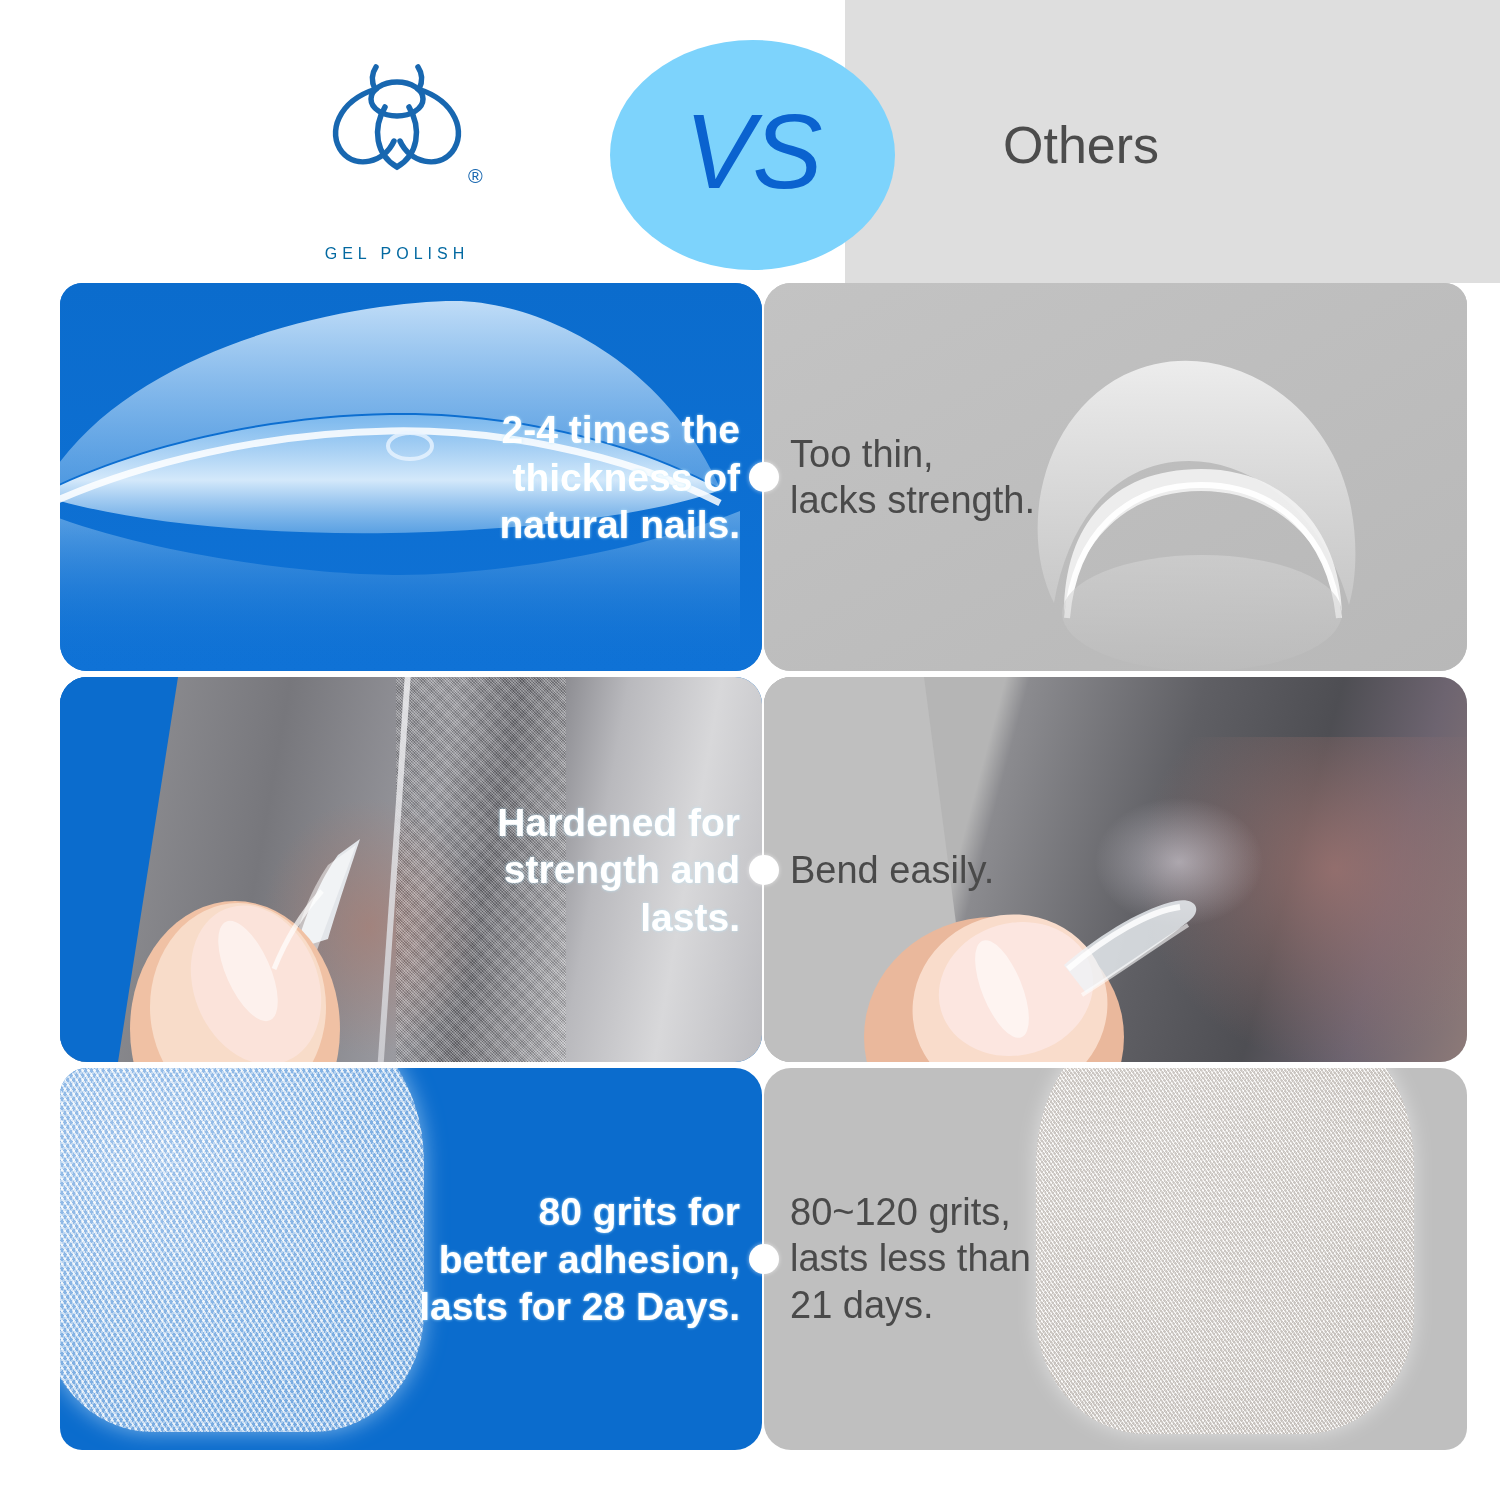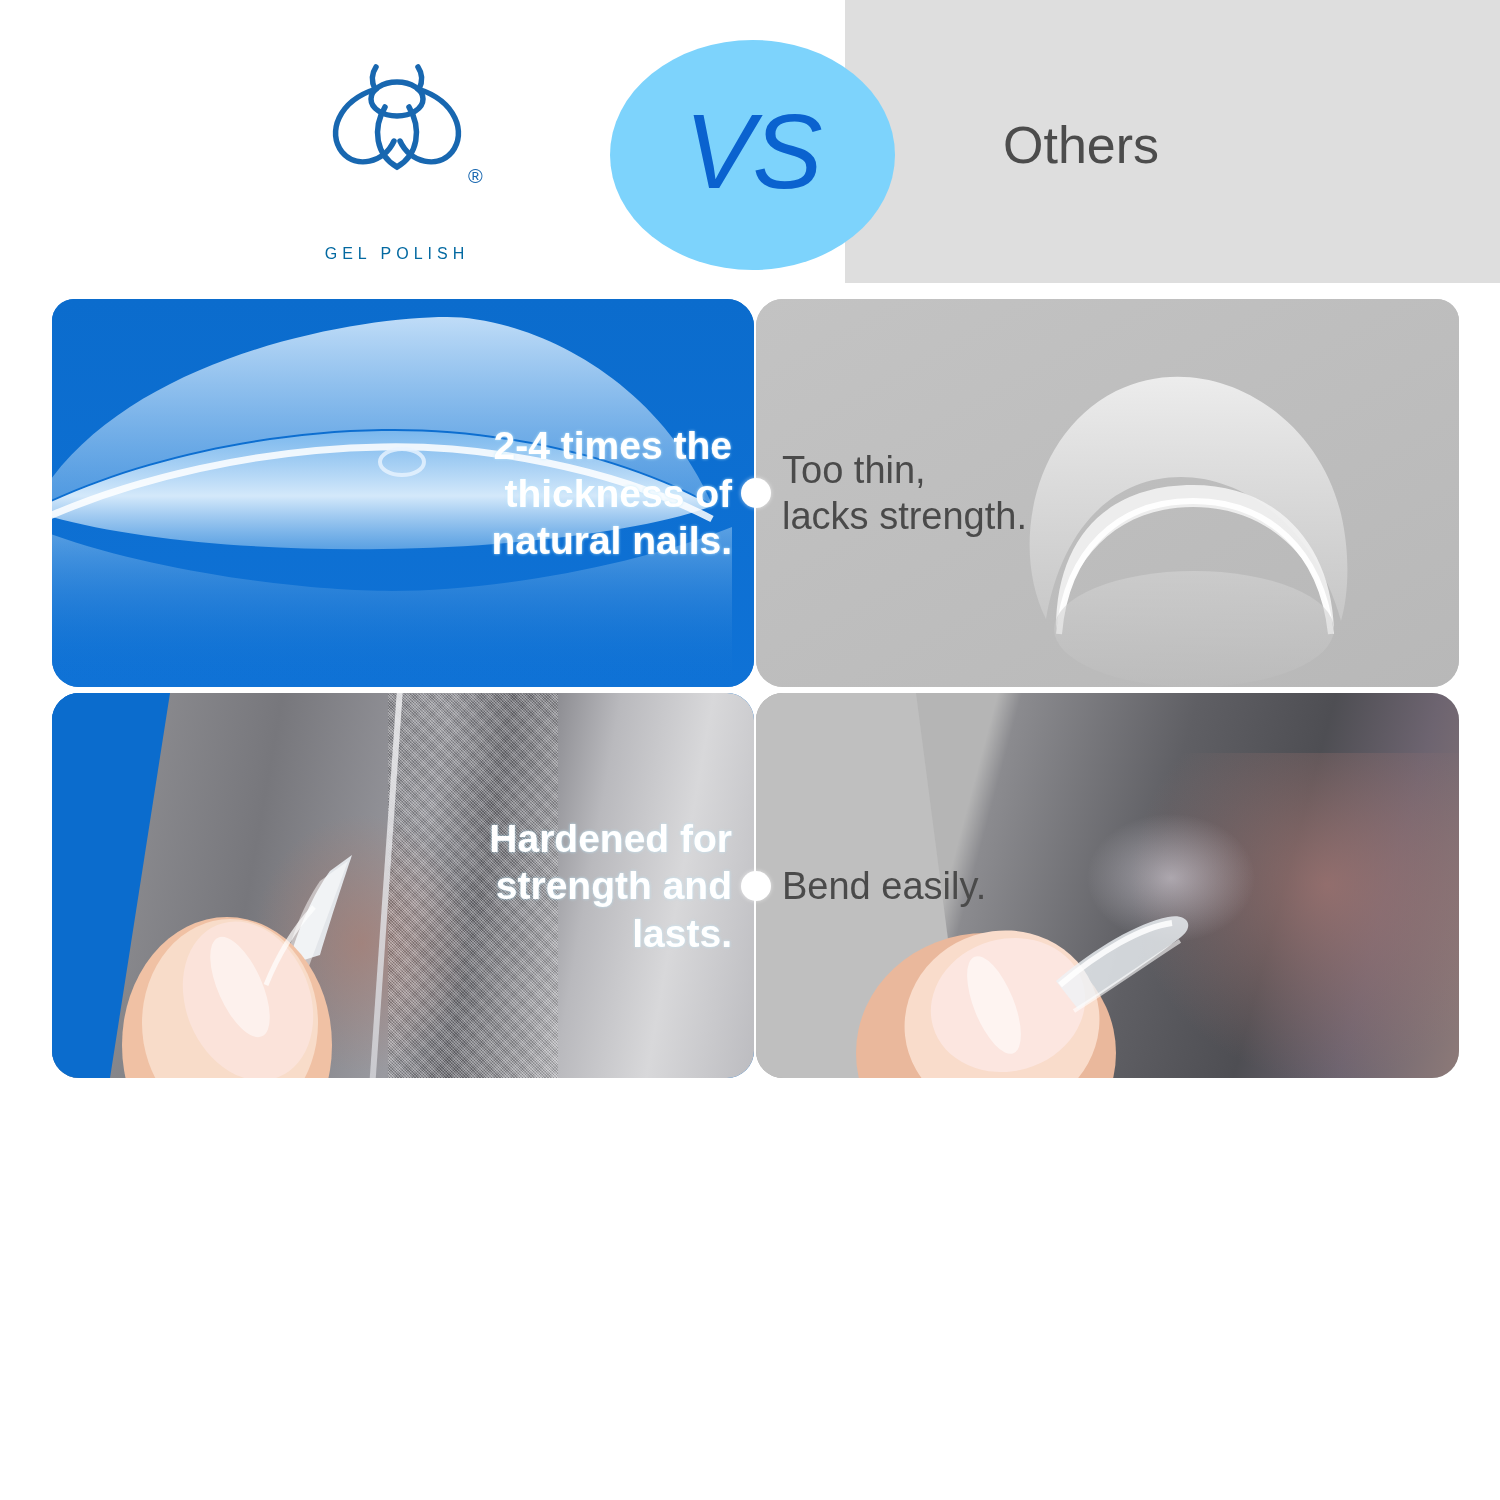--- a/index.html
+++ b/index.html
@@ -44,21 +44,21 @@
     line-height:1;transform:translateY(-4px);
   }
 
   
   .others{
     position:absolute;left:1003px;top:115px;
     font-size:52px;font-weight:400;color:#4c4c4c;letter-spacing:0px;
   }
 
   
-  .row{position:absolute;left:52px;width:1308px;margin-top:16px;}
+  .row{position:absolute;left:60px;width:1308px;}
   .row1{top:283px;height:388px;}
   .row2{top:677px;height:385px;}
   .row3{top:1068px;height:382px;}
 
   .half{position:absolute;top:0;height:100%;overflow:hidden;border-radius:27px;}
   .half-left{left:0;width:702px;background:#0b6ccd;}
   .half-right{left:704px;width:703px;background:#bfbfbf;}
 
   .row1 .half-left{border-top-left-radius:22px;}
   .row3 .half-left{border-bottom-left-radius:22px;}
@@ -260,14 +260,36 @@
           <ellipse cx="238" cy="312" rx="20" ry="52" fill="#ffffff" fill-opacity=".55" transform="rotate(-22 238 312)"></ellipse>
           <path d="M300 288 C340 254 382 230 412 224 C430 220 440 232 425 244 C400 264 358 292 322 316 Z" fill="#eef2f6" fill-opacity=".8"></path>
           <path d="M304 292 C344 258 386 234 416 230" fill="none" stroke="#ffffff" stroke-width="6" stroke-opacity=".85"></path>
           <path d="M318 318 C356 294 396 266 424 248" fill="none" stroke="#ffffff" stroke-width="4" stroke-opacity=".6"></path>
         </svg>
       </div>
       <div class="txt txt-right">Bend easily.</div>
     </div>
   </div>
 
+  <div class="row row3">
+
+    <div class="half half-left">
+      <div class="art">
+        <div class="grit-tip grit-coarse" style="left:-18px;top:-56px;width:382px;height:420px;"></div>
+      </div>
+      <div class="txt txt-left">80 grits for
+better adhesion,
+lasts for 28 Days.</div>
+    </div>
+
+    <div class="dot"></div>
+
+    <div class="half half-right">
+      <div class="art">
+        <div class="grit-tip grit-fine" style="left:272px;top:-54px;width:378px;height:420px;"></div>
+      </div>
+      <div class="txt txt-right">80~120 grits,
+lasts less than
+21 days.</div>
+    </div>
+  </div>
 
 </div>
 
 </body></html>

